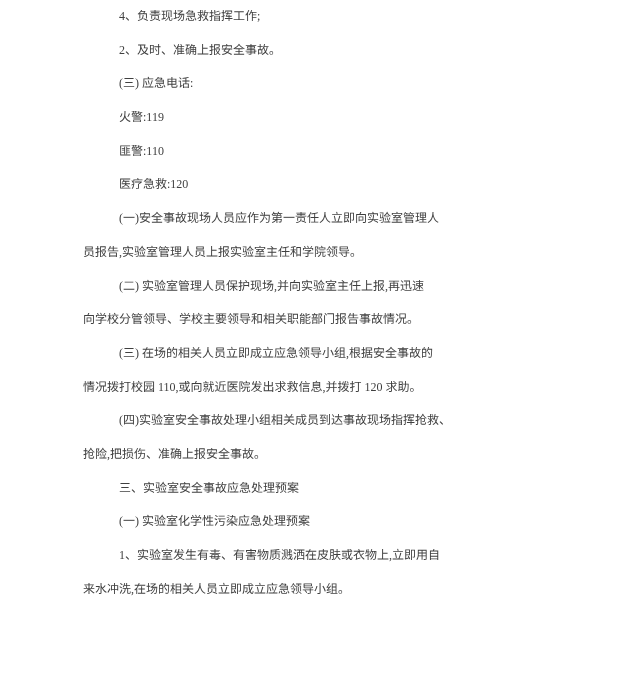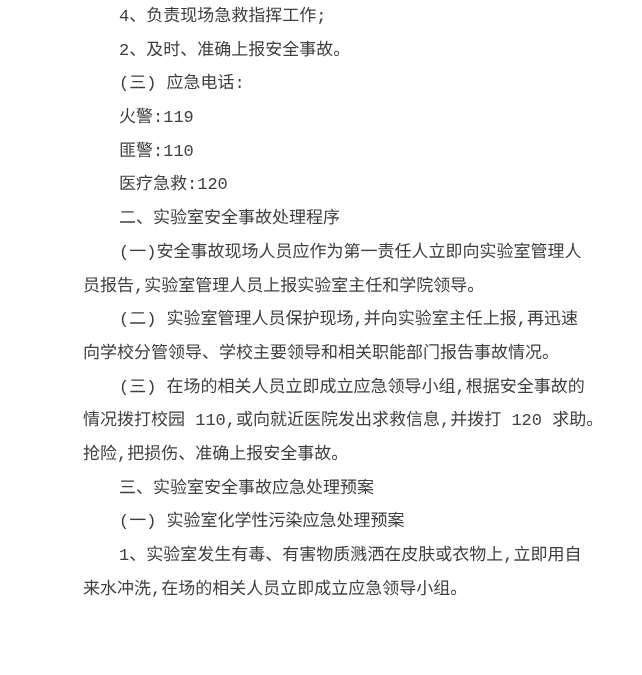--- a/index.html
+++ b/index.html
@@ -12,22 +12,22 @@
     width: 642px;
     height: 675px;
     background: #ffffff;
     overflow: hidden;
   }
   .doc {
     position: absolute;
     top: 0;
     left: 83px;
     width: 500px;
-    font-family: Liberation Mono, monospace;
-    font-size: 17px;
+    font-family: Liberation Serif, serif;
+    font-size: 12px;
     line-height: 33.7px;
     color: #3f3f3f;
     letter-spacing: 0;
   }
   .line {
     white-space: nowrap;
     height: 33.7px;
   }
   .ind {
     text-indent: 36px;
@@ -37,26 +37,26 @@
 <body>
 
 <div class="viewport">
   <main class="doc">
     <div class="line ind">4、负责现场急救指挥工作;</div>
     <div class="line ind">2、及时、准确上报安全事故。</div>
     <div class="line ind">(三) 应急电话:</div>
     <div class="line ind">火警:119</div>
     <div class="line ind">匪警:110</div>
     <div class="line ind">医疗急救:120</div>
-    <div class="line ind">二、实验室安全事故处理程序</div>
     <div class="line ind">(一)安全事故现场人员应作为第一责任人立即向实验室管理人</div>
     <div class="line">员报告,实验室管理人员上报实验室主任和学院领导。</div>
     <div class="line ind">(二) 实验室管理人员保护现场,并向实验室主任上报,再迅速</div>
     <div class="line">向学校分管领导、学校主要领导和相关职能部门报告事故情况。</div>
     <div class="line ind">(三) 在场的相关人员立即成立应急领导小组,根据安全事故的</div>
     <div class="line">情况拨打校园 110,或向就近医院发出求救信息,并拨打 120 求助。</div>
+    <div class="line ind">(四)实验室安全事故处理小组相关成员到达事故现场指挥抢救、</div>
     <div class="line">抢险,把损伤、准确上报安全事故。</div>
     <div class="line ind">三、实验室安全事故应急处理预案</div>
     <div class="line ind">(一) 实验室化学性污染应急处理预案</div>
     <div class="line ind">1、实验室发生有毒、有害物质溅洒在皮肤或衣物上,立即用自</div>
     <div class="line">来水冲洗,在场的相关人员立即成立应急领导小组。</div>
   </main>
 </div>
 
 </body></html>

